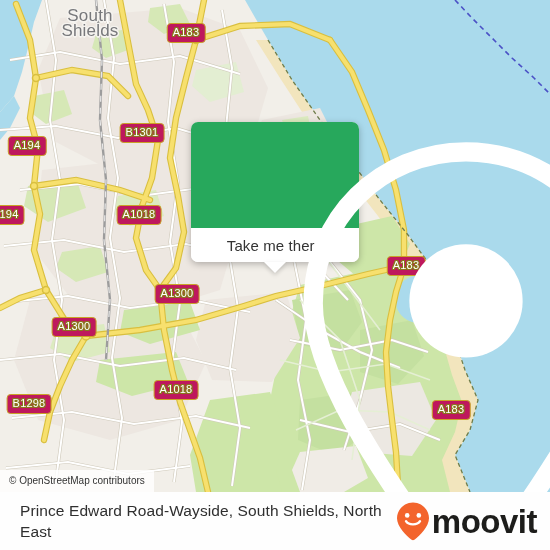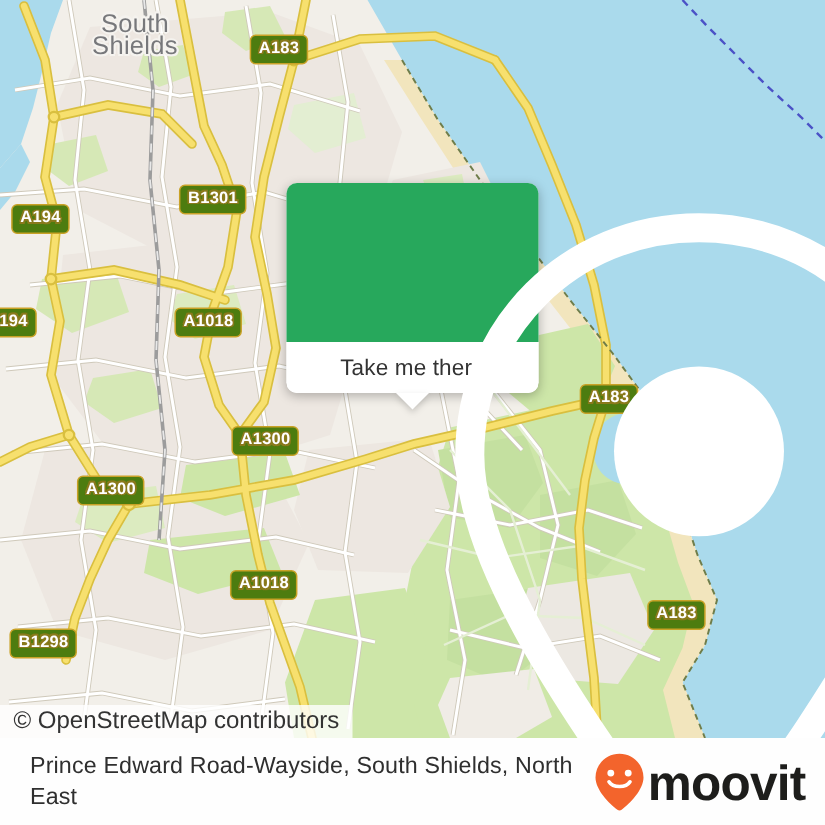--- a/index.html
+++ b/index.html
@@ -48,26 +48,26 @@
       -1.5px 0 #f5f3ef, 1.5px 0 #f5f3ef, 0 -1.5px #f5f3ef, 0 1.5px #f5f3ef,
       -1px -1px #f5f3ef, 1px 1px #f5f3ef, -1px 1px #f5f3ef, 1px -1px #f5f3ef;
     white-space: pre-line;
     pointer-events: none;
   }
 
   
   .shield {
     position: absolute;
     transform: translate(-50%, -50%);
-    background: #4d7c0f;
+    background: #be185d;
     border: 1.5px solid #c9a227;
     border-radius: 4px;
     color: #ffffff;
     font-size: 11px;
-    font-weight: bold;
+    font-weight: normal;
     line-height: 1;
     padding: 3px 5px 4px 5px;
     letter-spacing: 0.2px;
     text-shadow: -1px 0 #8a7a1c, 1px 0 #8a7a1c, 0 -1px #8a7a1c, 0 1px #8a7a1c,
                  -1px -1px #8a7a1c, 1px 1px #8a7a1c, 1px -1px #8a7a1c, -1px 1px #8a7a1c;
     white-space: nowrap;
   }
 
   
   #popup-card {
@@ -117,21 +117,21 @@
   }
 
   
   #attribution {
     position: absolute;
     left: 0;
     bottom: 0;
     padding: 3px 9px 3px 9px;
     background: rgba(255,255,255,0.80);
     color: #333333;
-    font-size: 16px;
+    font-size: 10px;
     line-height: 16px;
     z-index: 20;
     white-space: nowrap;
   }
 
   
   #footer {
     position: absolute;
     left: 0;
     top: 492px;
@@ -340,21 +340,21 @@
 
     <div id="shields">
         <div class="shield" style="left: 186px; top: 33px;">A183</div>
         <div class="shield" style="left: 142px; top: 133px;">B1301</div>
         <div class="shield" style="left: 27px; top: 146px;">A194</div>
         <div class="shield" style="left: 9px; top: 215px;">194</div>
         <div class="shield" style="left: 139px; top: 215px;">A1018</div>
         <div class="shield" style="left: 177px; top: 294px;">A1300</div>
         <div class="shield" style="left: 74px; top: 327px;">A1300</div>
         <div class="shield" style="left: 176px; top: 390px;">A1018</div>
-        <div class="shield" style="left: 29px; top: 404px; margin-top: 25px;">B1298</div>
+        <div class="shield" style="left: 29px; top: 404px;">B1298</div>
         <div class="shield" style="left: 406px; top: 266px;">A183</div>
         <div class="shield" style="left: 451px; top: 410px;">A183</div>
       </div>
 
     <div id="popup-card">
       <div class="card-green">
         <svg width="54" height="66" viewBox="0 0 54 66">
           <path d="M27 4 C15.5 4 6.5 13 6.5 24.3 C6.5 35 18 50 25.3 60.6
                    C26.1 61.8 27.9 61.8 28.7 60.6 C36 50 47.5 35 47.5 24.3
                    C47.5 13 38.5 4 27 4 Z" fill="none" stroke="#ffffff" stroke-width="2.6"></path>

